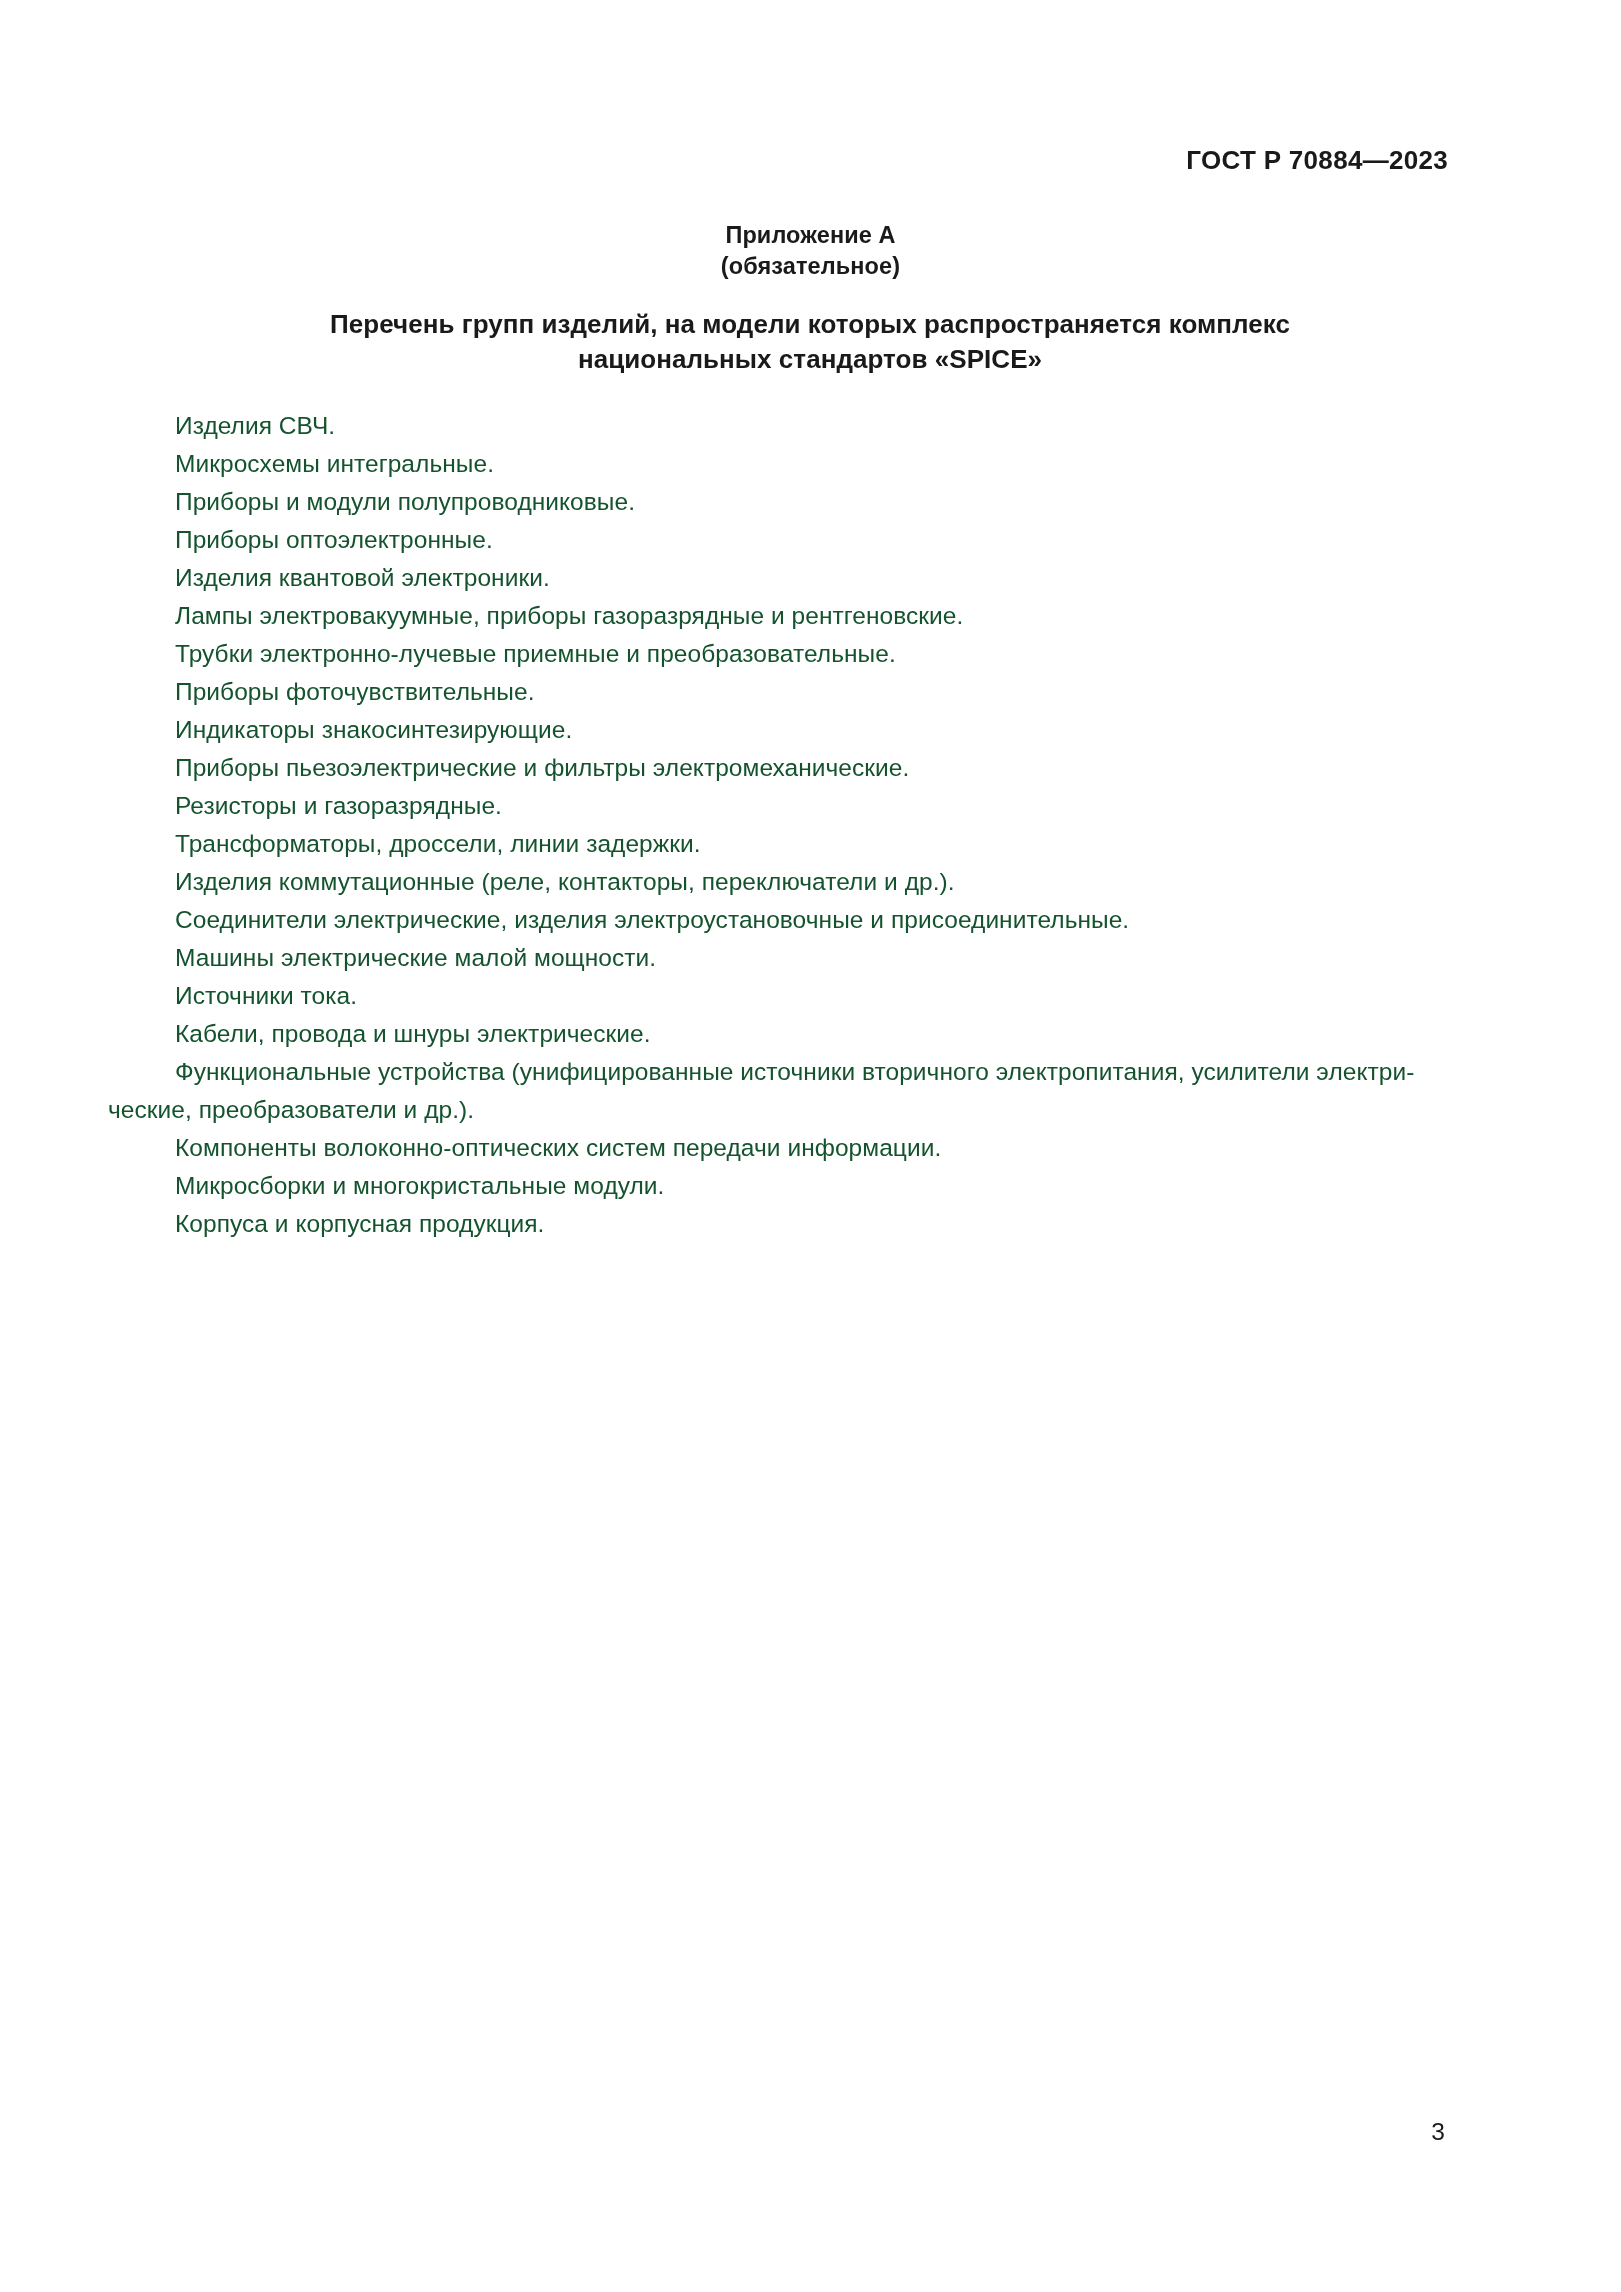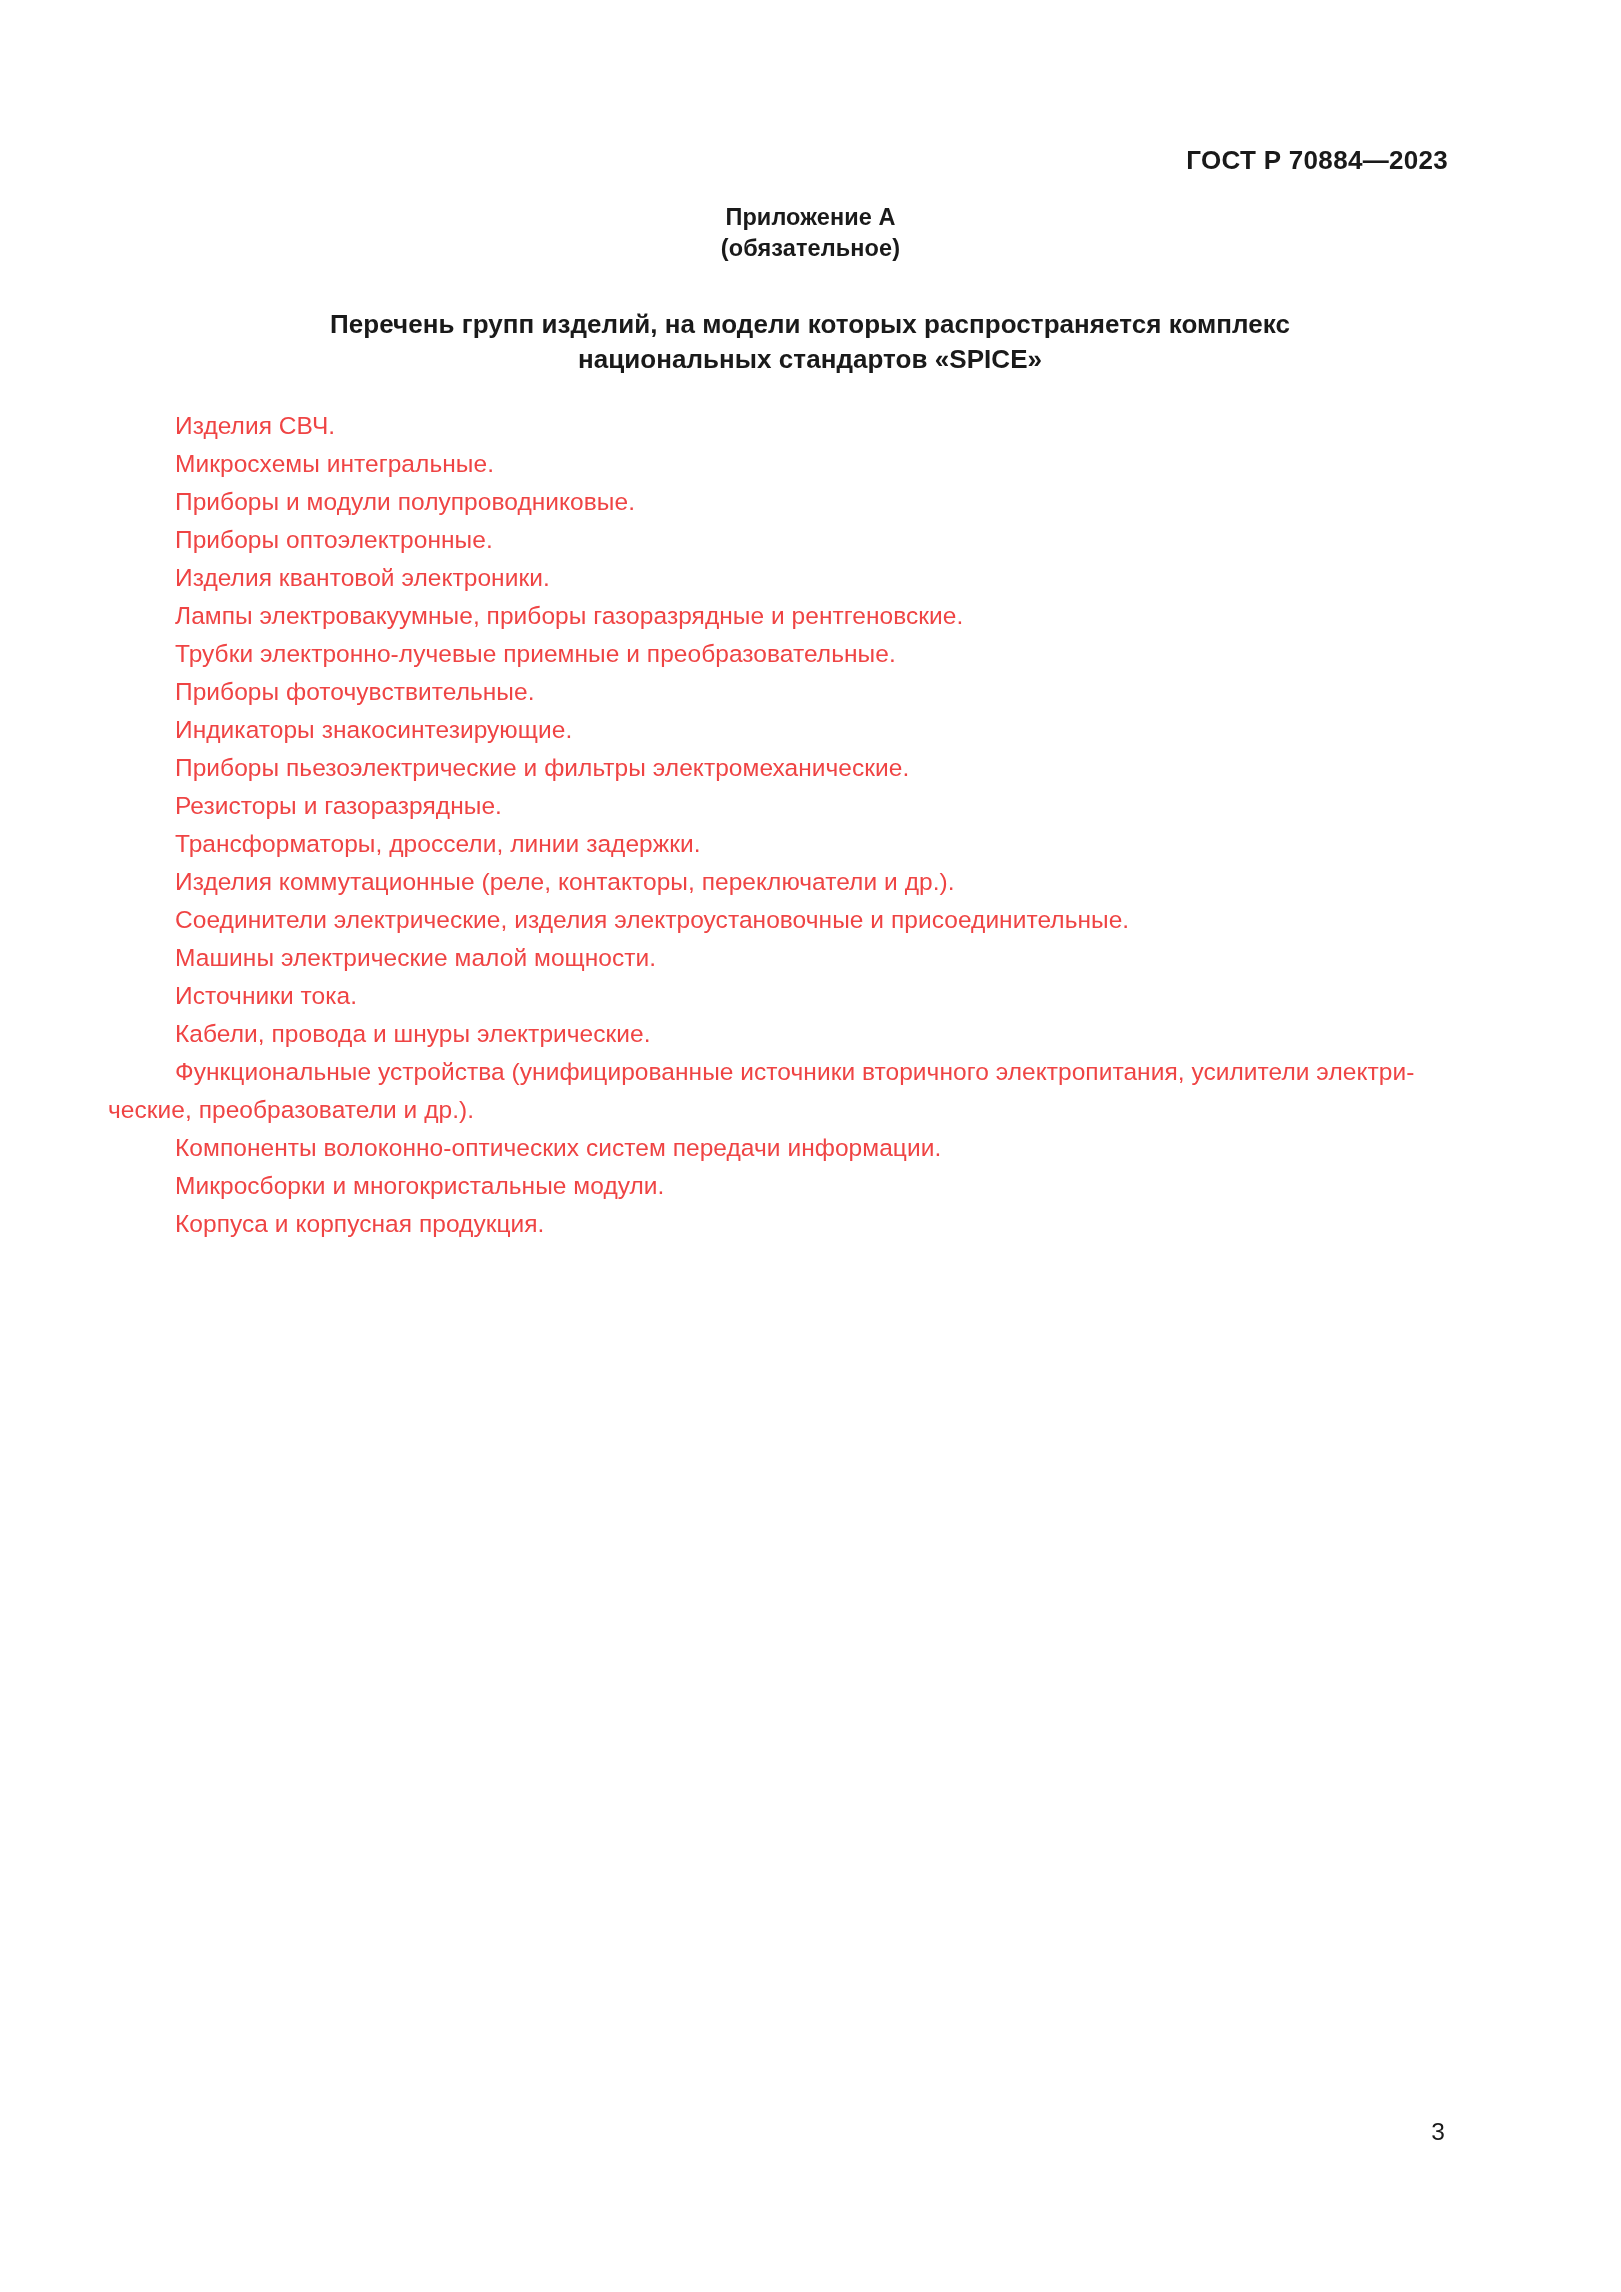--- a/index.html
+++ b/index.html
@@ -27,21 +27,21 @@
     font-size: 26px;
     font-weight: 700;
     letter-spacing: 0.3px;
     line-height: 1.2;
     white-space: nowrap;
   }
 
   
   .annex-block {
     position: absolute;
-    top: 202px;
+    top: 220px;
     left: 0;
     width: 1621px;
     text-align: center;
   }
   .annex-line {
     font-size: 23.5px;
     font-weight: 700;
     line-height: 31px;
     letter-spacing: 0.1px;
   }
@@ -67,21 +67,21 @@
     left: 108px;
     width: 1333px;
   }
   .body-item {
     font-size: 24.5px;
     line-height: 38px;
     letter-spacing: 0.05px;
     text-indent: 67px;
     text-align: justify;
     text-justify: inter-word;
-    color: #ef4444;
+    color: #14532d;
   }
   .body-item.no-indent {
     text-indent: 0;
   }
 
   
   .page-number {
     position: absolute;
     bottom: 149px;
     right: 176px;

